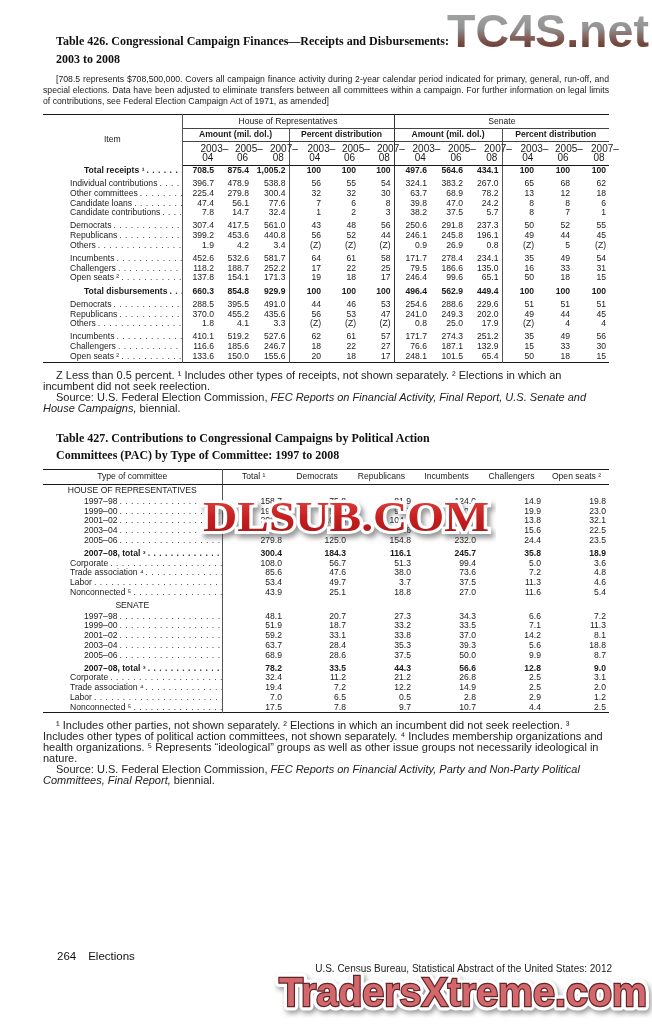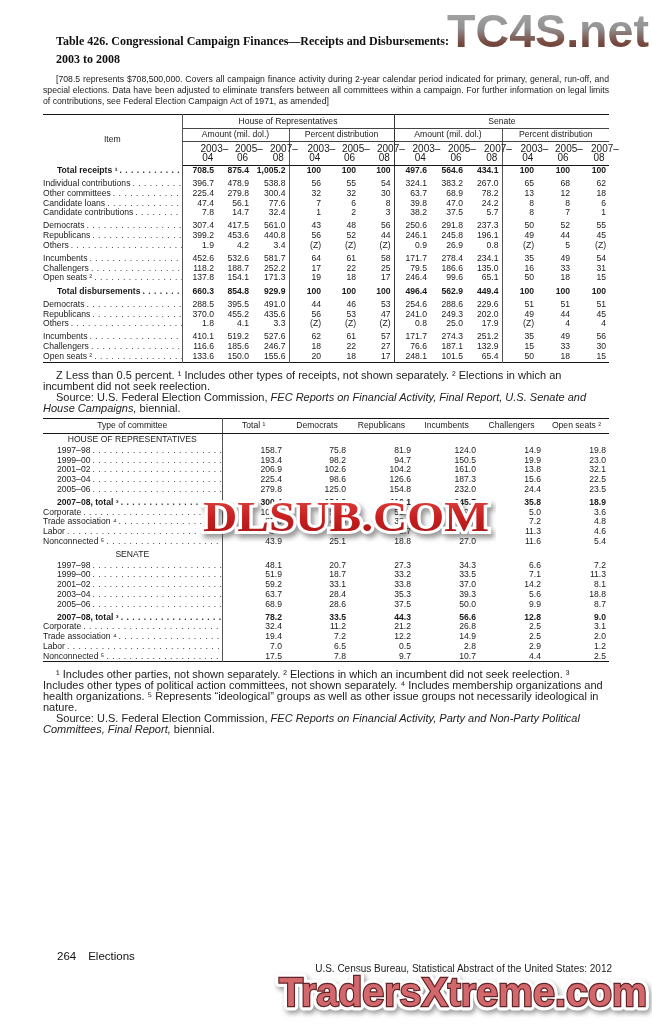--- a/index.html
+++ b/index.html
@@ -18,28 +18,28 @@
   .fn i{font-style:italic;}
   
   table{border-collapse:collapse;table-layout:fixed;width:566px;
         font-size:8.6px;line-height:9.7px;color:#1a1a1a;}
   .t426{margin-top:7px;border-top:1.5px solid #181818;border-bottom:1.5px solid #181818;}
   .t427{margin-top:4px;border-top:1.2px solid #181818;border-bottom:1.5px solid #181818;}
   th{font-weight:normal;padding:1.5px 2px;text-align:center;vertical-align:middle;}
   td{padding:0 3px 0 0;vertical-align:bottom;}
   .stubhead{border-right:1px solid #555;}
   .grp{border-bottom:1px solid #444;}
-  .sub{border-bottom:1px solid #444;}
+  .sub{border-bottom:1px solid #444;font-weight:bold;}
   .yr{font-size:10px;line-height:9.5px;padding-bottom:2px;padding-left:18px;}
   thead tr:last-child th{border-bottom:1.2px solid #181818;}
   .t427 thead th{border-bottom:1px solid #333;padding:2px 1px 3px;}
   .vl{border-left:1px solid #555;}
   .vlh{border-left:1.5px solid #333;}
   td.stub{border-right:1px solid #555;padding:0;}
-  .stubwrap{display:flex;align-items:flex-start;overflow:hidden;}
+  .stubwrap{display:flex;align-items:flex-start;overflow:hidden;margin-left:27px;}
   .lbl{white-space:nowrap;}
   .dots{flex:1 1 auto;overflow:hidden;white-space:nowrap;color:#333;padding-left:2px;}
   .dots::before{content:". . . . . . . . . . . . . . . . . . . . . . . . . . . . . . . . . . . .";letter-spacing:.5px;}
   td.num{text-align:right;}
   tr.gap td{padding-top:3.5px;}
   tr.bold{font-weight:bold;}
   td.sec{text-align:center;padding:1px 0;}
   
   .pageno{position:absolute;left:57px;top:950px;font-size:11.5px;color:#111;}
   .pageno .num2{margin-right:12px;}
@@ -466,20 +466,24 @@
           <td class="num">15</td>
         </tr>
       </tbody>
   </table>
 
   <div class="fnblock">
     <p class="fn">Z Less than 0.5 percent. ¹ Includes other types of receipts, not shown separately. ² Elections in which an incumbent did not seek reelection.</p>
     <p class="fn"><span>Source: U.S. Federal Election Commission, </span><i>FEC Reports on Financial Activity, Final Report, U.S. Senate and House Campaigns,</i><span> biennial.</span></p>
   </div>
 
+  <h1 class="ttl ttl427">
+    <span>Table 427. Contributions to Congressional Campaigns by Political Action</span><br>
+    <span>Committees (PAC) by Type of Committee: 1997 to 2008</span>
+  </h1>
 
   <table class="t427">
     <colgroup>
       <col style="width:179px">
       <col style="width:63px">
         <col style="width:64px">
         <col style="width:65px">
       <col style="width:65px">
         <col style="width:65px">
         <col style="width:65px">

